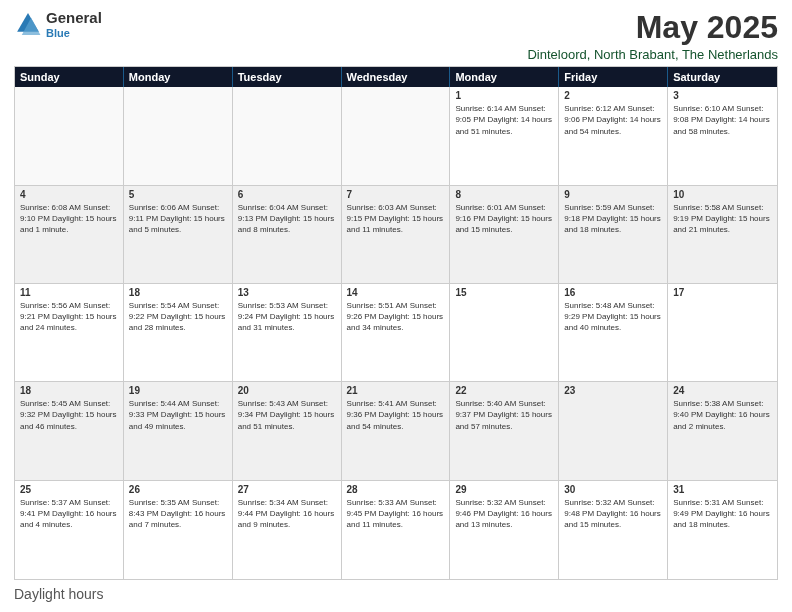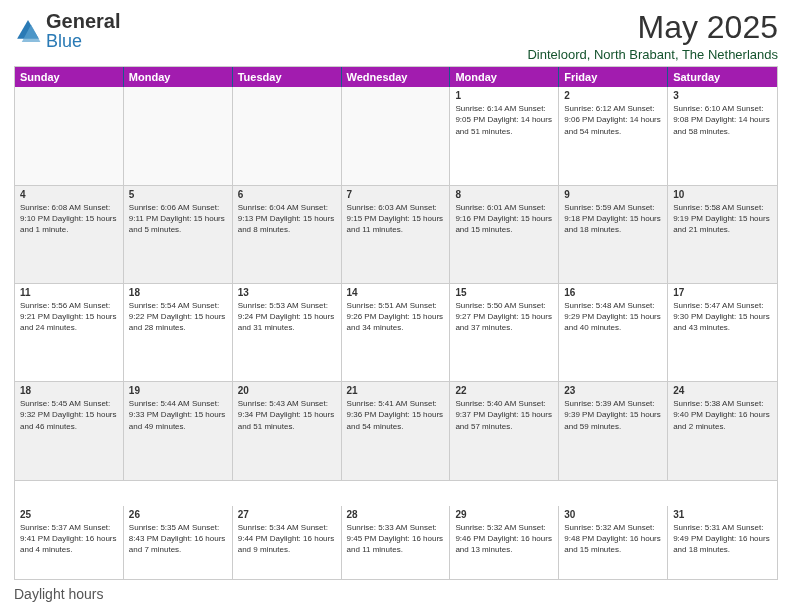--- a/index.html
+++ b/index.html
@@ -27,57 +27,57 @@
       display: flex;
       align-items: center;
       gap: 4px;
     }
     .logo-text {
       display: flex;
       flex-direction: column;
       line-height: 1.1;
     }
     .logo-general {
-      font-size: 20px;
+      font-size: 15px;
       font-weight: bold;
       color: #333;
     }
     .logo-blue {
-      font-size: 18px;
-      font-weight: normal;
+      font-size: 11px;
+      font-weight: bold;
       color: #2a7ab5;
     }
     .logo-icon {
       width: 28px;
       height: 28px;
     }
     .title-section {
       text-align: right;
     }
     .month-title {
       font-size: 32px;
-      font-weight: normal;
+      font-weight: bold;
       color: #333;
       line-height: 1.1;
     }
     .location {
       font-size: 13px;
       color: #14532d;
       margin-top: 2px;
     }
     .calendar {
       flex: 1;
       display: flex;
       flex-direction: column;
       border: 1px solid #ccc;
     }
     .calendar-header {
       display: grid;
       grid-template-columns: repeat(7, 1fr);
-      background: #a21caf;
+      background: #0f172a;
     }
     .cal-header-cell {
       color: #fff;
       font-size: 11px;
       font-weight: bold;
       padding: 4px 5px;
       border-right: 1px solid #1a5a8a;
       text-align: left;
     }
     .cal-header-cell:last-child {
@@ -88,21 +88,20 @@
       grid-template-rows: repeat(5, 1fr);
       flex: 1;
     }
     .calendar-row {
       display: grid;
       grid-template-columns: repeat(7, 1fr);
       border-bottom: 1px solid #ccc;
     }
     .calendar-row:last-child {
       border-bottom: none;
-      margin-top: 25px;
     }
     .cal-cell {
       border-right: 1px solid #ccc;
       padding: 3px 5px;
       font-size: 8.5px;
       color: #333;
       background: #fff;
       min-height: 0;
       overflow: hidden;
     }
@@ -267,38 +266,30 @@
           </div>
           <div class="cal-cell">
             <span class="day-number">14</span>
             <div class="day-info">Sunrise: 5:51 AM
 Sunset: 9:26 PM
 Daylight: 15 hours
 and 34 minutes.</div>
           </div>
           <div class="cal-cell">
             <span class="day-number">15</span>
-            <div class="day-info">Sunrise: 5:50 AM
-Sunset: 9:27 PM
-Daylight: 15 hours
-and 37 minutes.</div>
           </div>
           <div class="cal-cell">
             <span class="day-number">16</span>
             <div class="day-info">Sunrise: 5:48 AM
 Sunset: 9:29 PM
 Daylight: 15 hours
 and 40 minutes.</div>
           </div>
           <div class="cal-cell">
             <span class="day-number">17</span>
-            <div class="day-info">Sunrise: 5:47 AM
-Sunset: 9:30 PM
-Daylight: 15 hours
-and 43 minutes.</div>
           </div>
         </div>
         <div class="calendar-row">
           <div class="cal-cell shaded">
             <span class="day-number">18</span>
             <div class="day-info">Sunrise: 5:45 AM
 Sunset: 9:32 PM
 Daylight: 15 hours
 and 46 minutes.</div>
           </div>
@@ -325,24 +316,20 @@
           </div>
           <div class="cal-cell shaded">
             <span class="day-number">22</span>
             <div class="day-info">Sunrise: 5:40 AM
 Sunset: 9:37 PM
 Daylight: 15 hours
 and 57 minutes.</div>
           </div>
           <div class="cal-cell shaded">
             <span class="day-number">23</span>
-            <div class="day-info">Sunrise: 5:39 AM
-Sunset: 9:39 PM
-Daylight: 15 hours
-and 59 minutes.</div>
           </div>
           <div class="cal-cell shaded">
             <span class="day-number">24</span>
             <div class="day-info">Sunrise: 5:38 AM
 Sunset: 9:40 PM
 Daylight: 16 hours
 and 2 minutes.</div>
           </div>
         </div>
         <div class="calendar-row">

